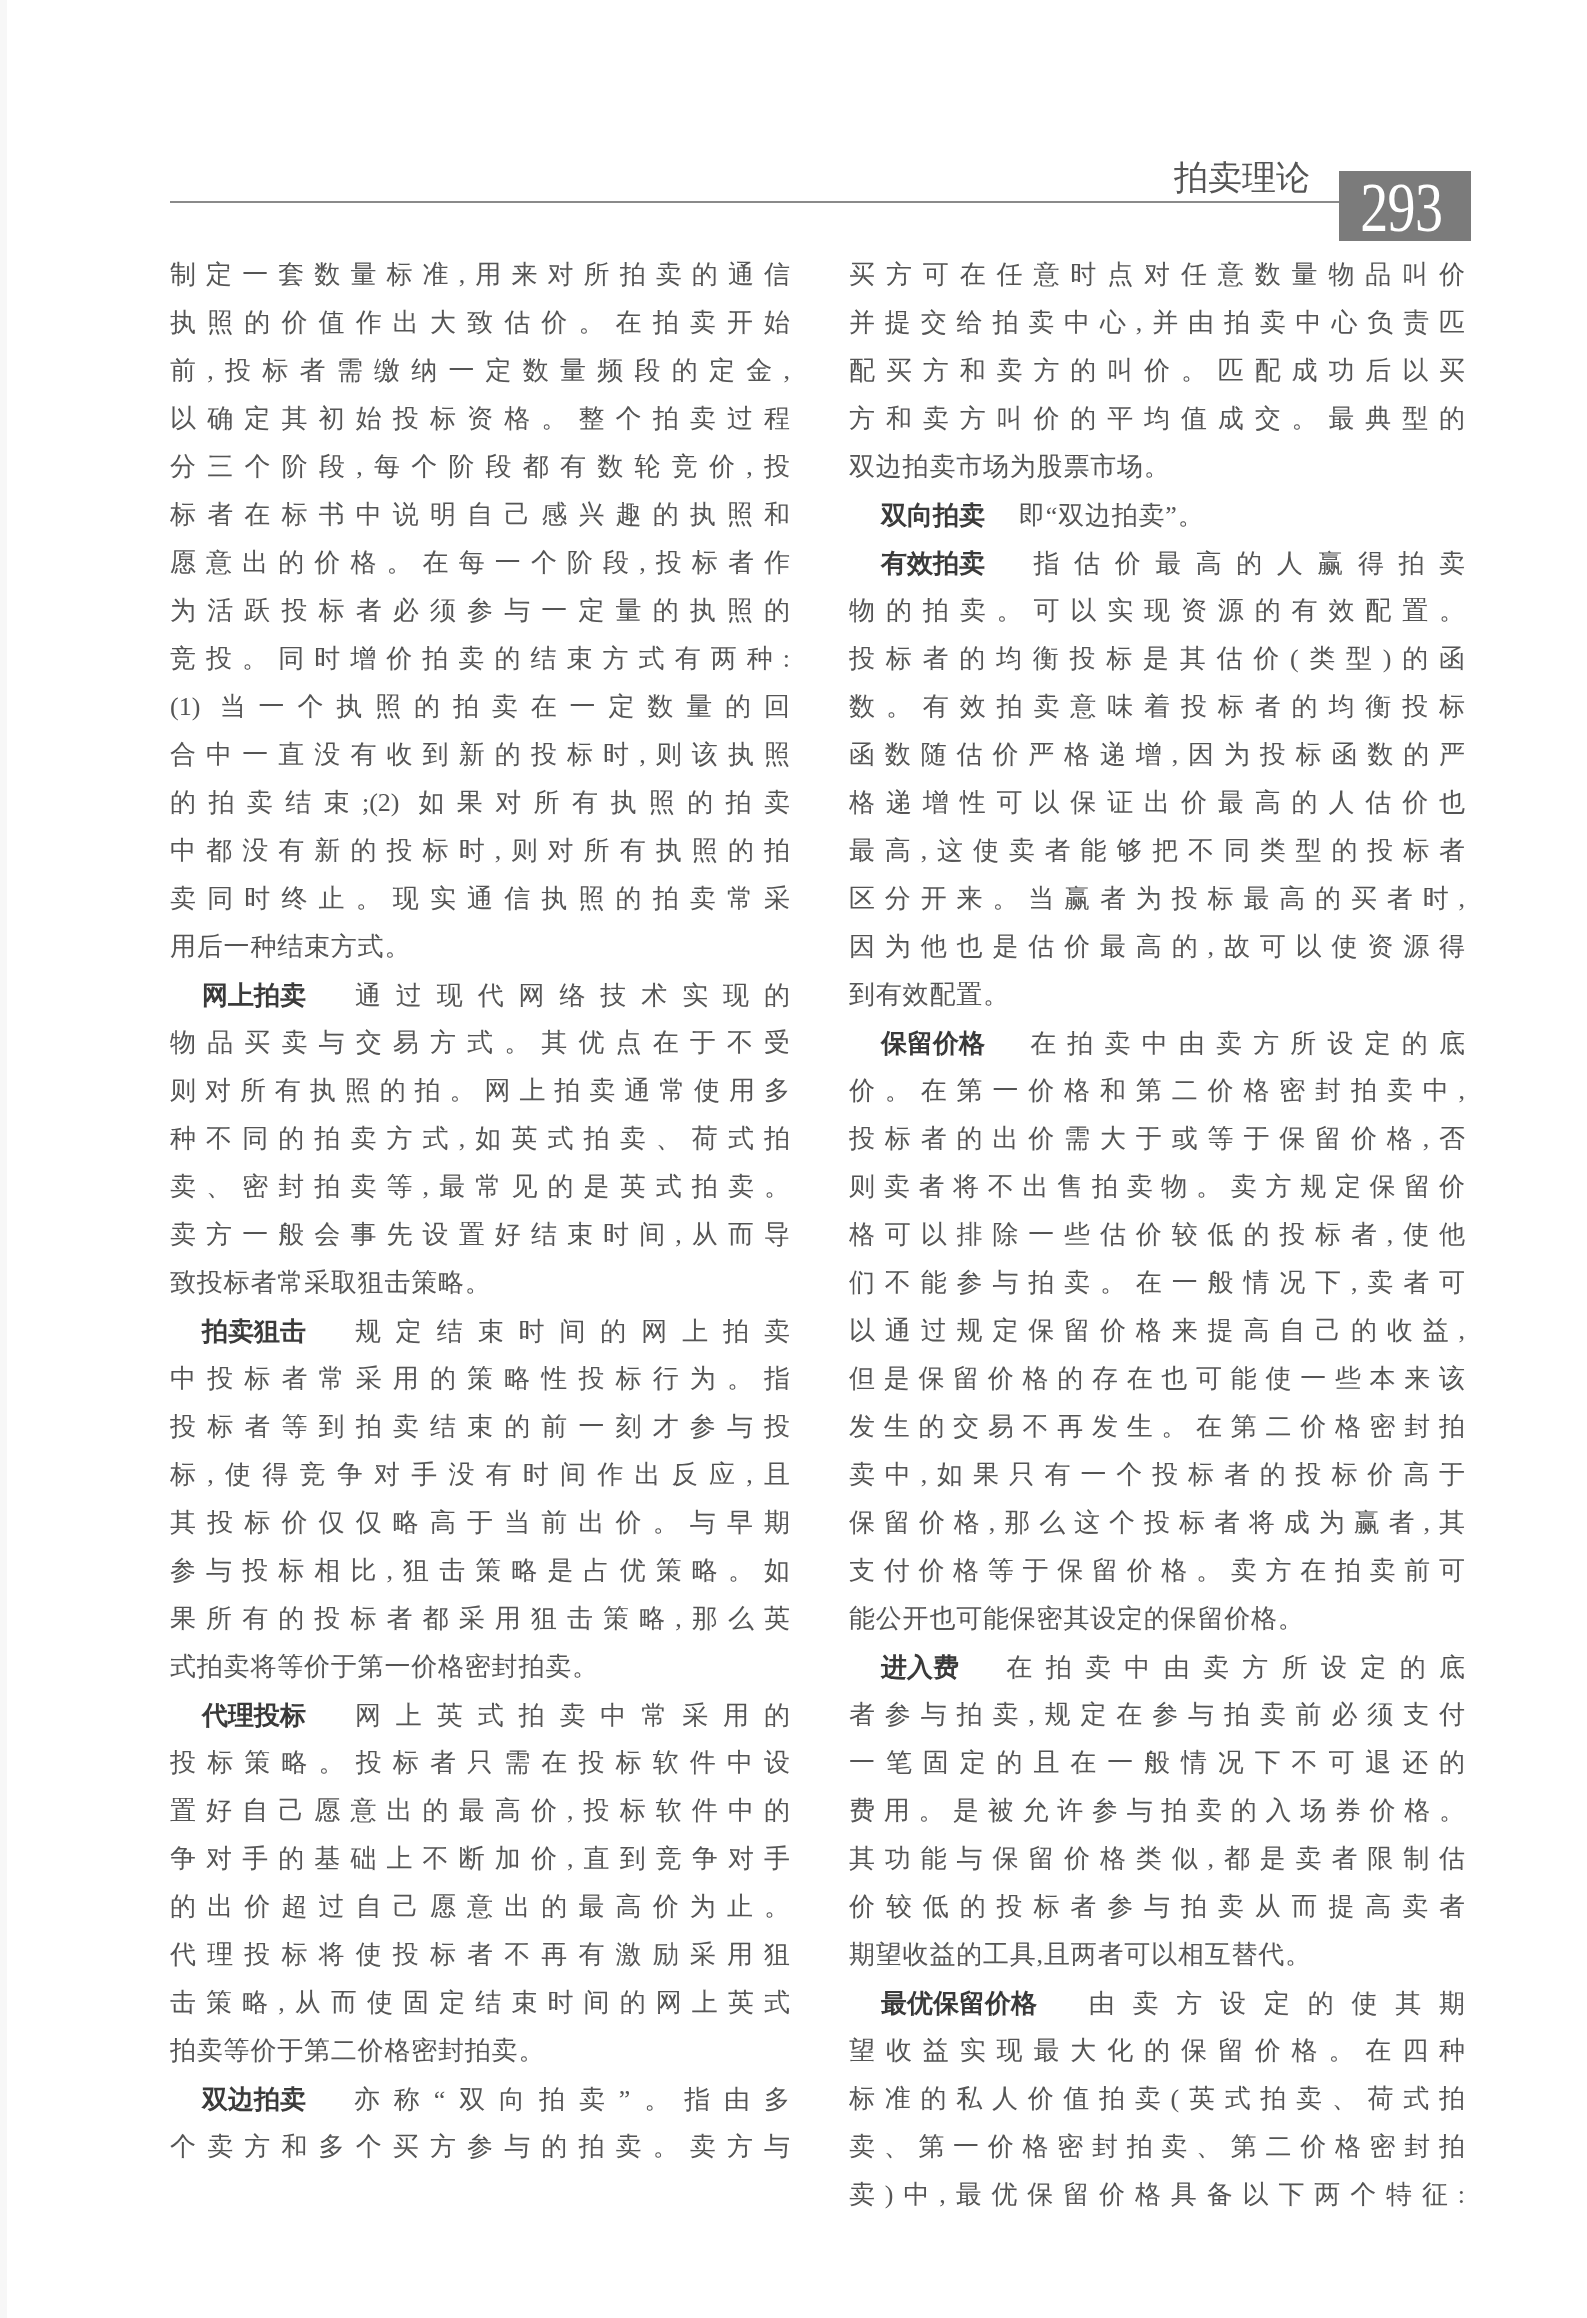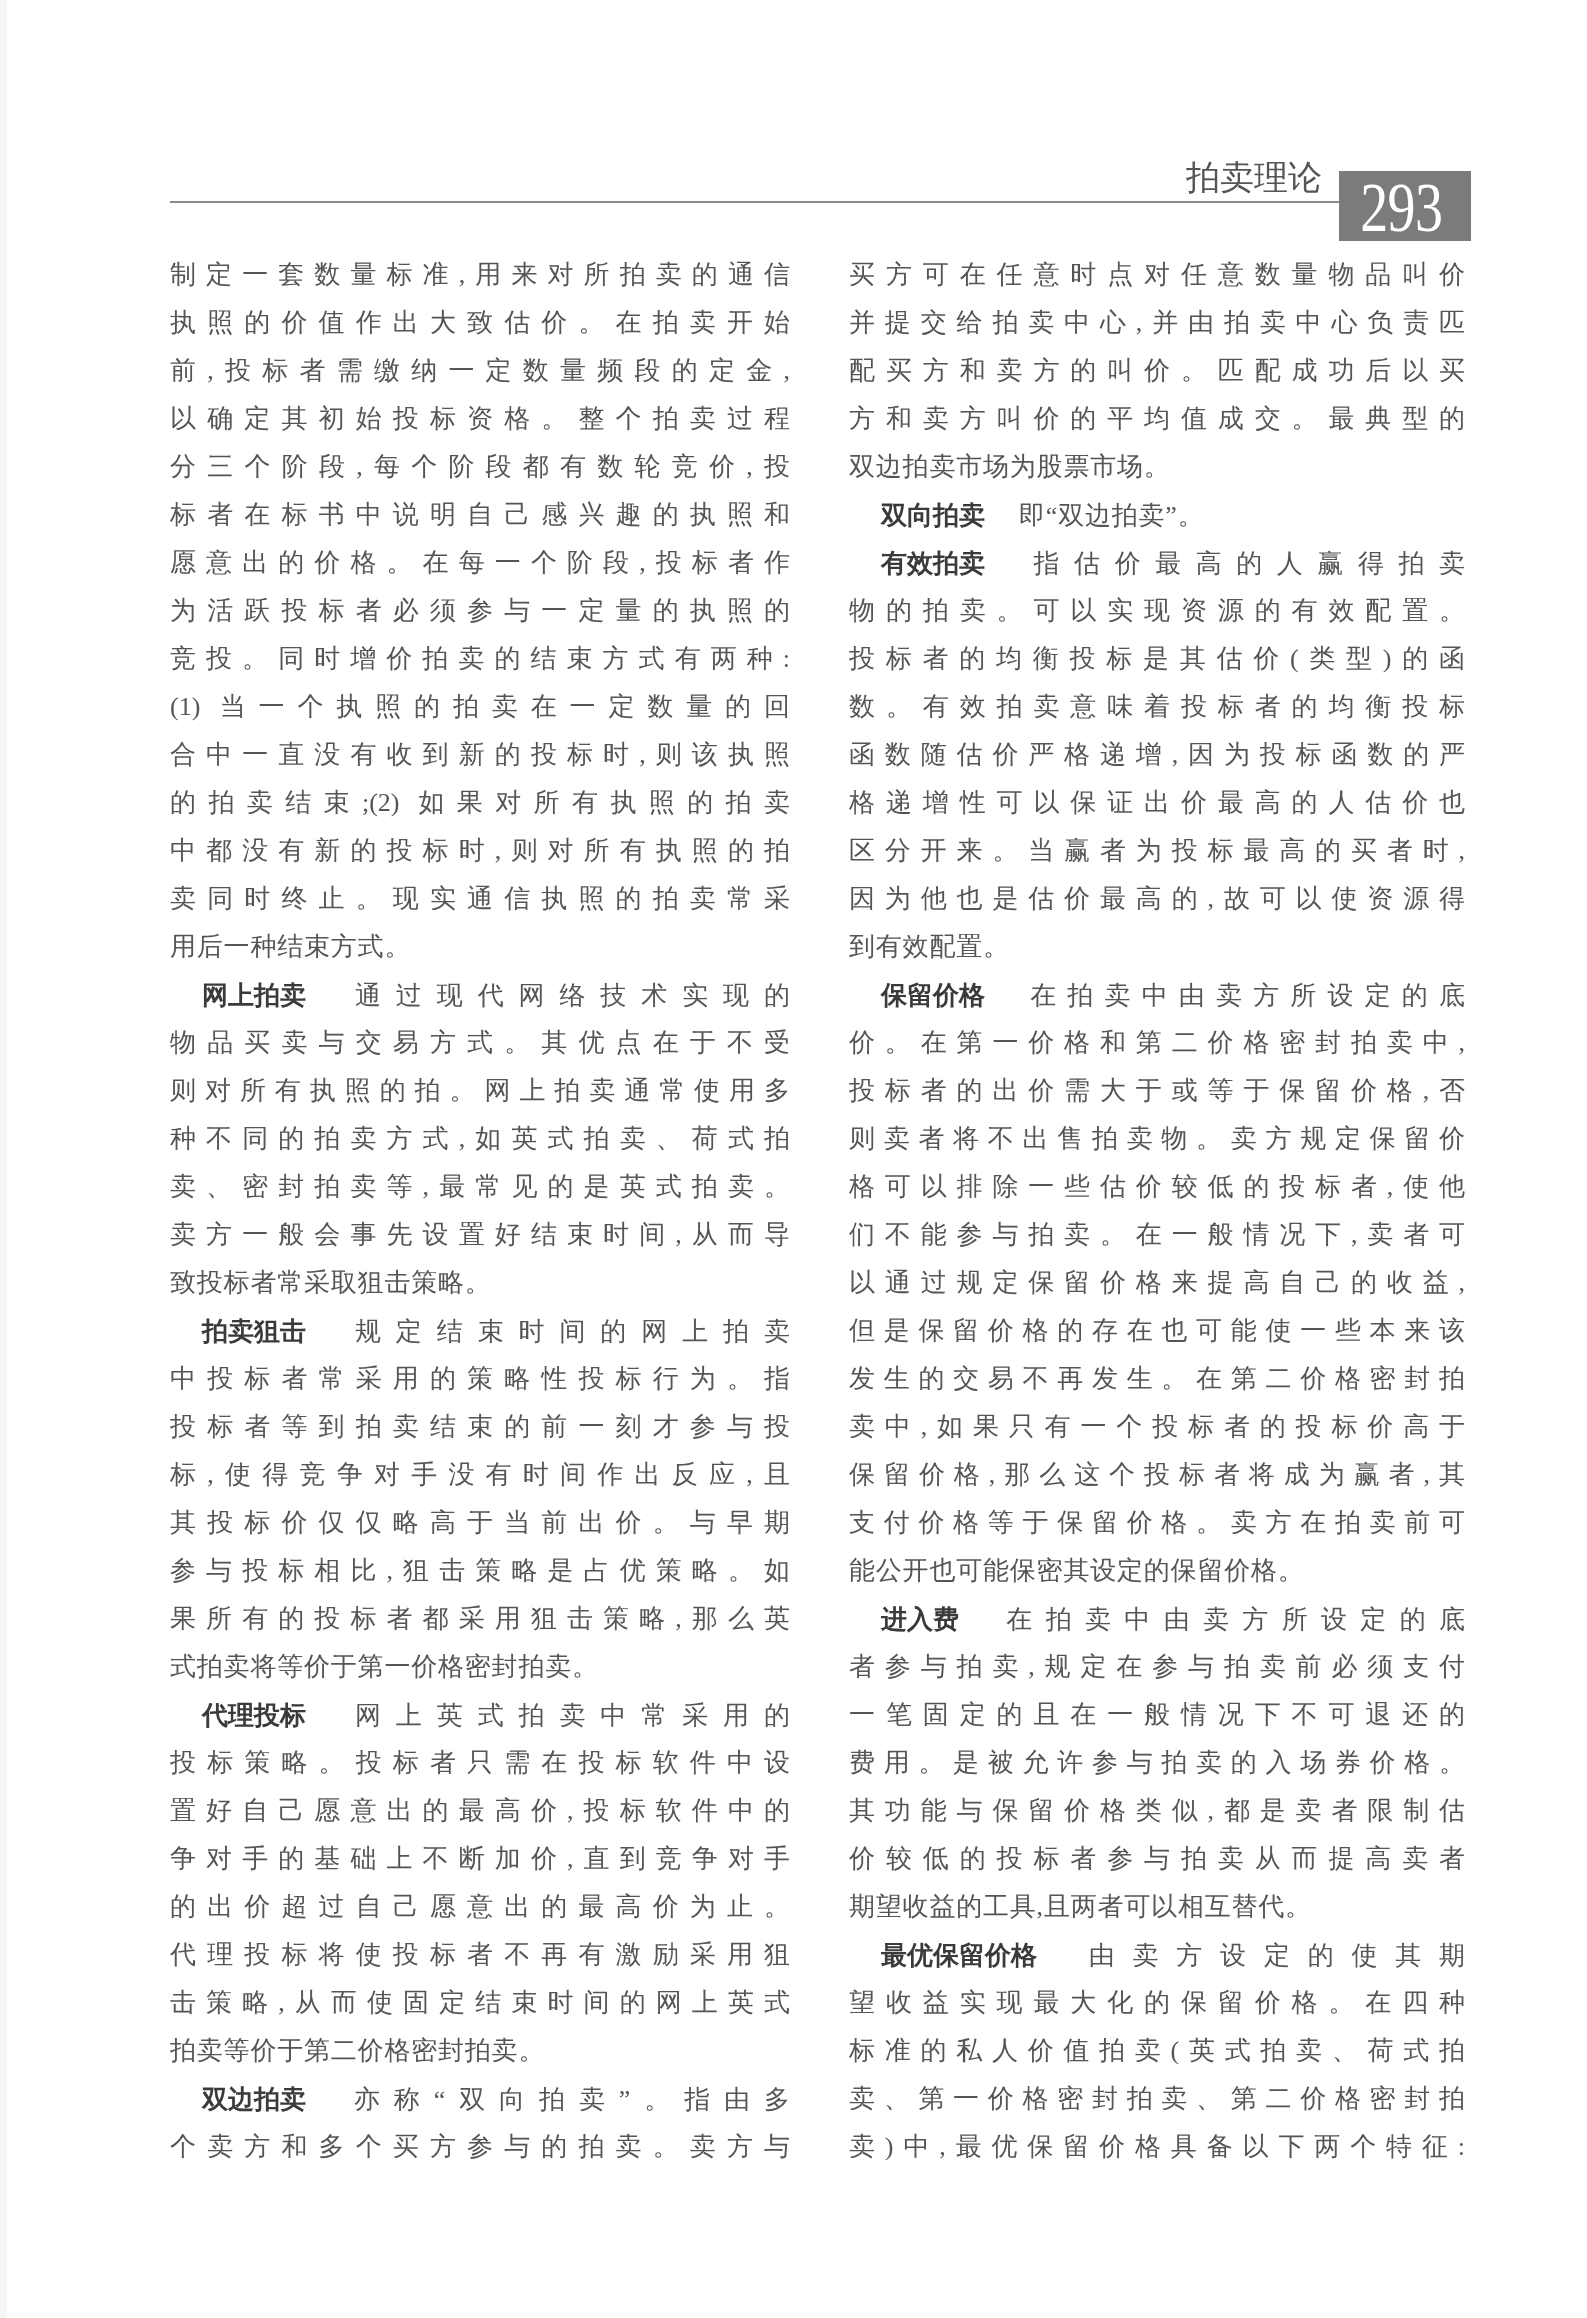--- a/index.html
+++ b/index.html
@@ -31,21 +31,21 @@
   }
   .section-title {
     position: absolute;
     left: 1174px;
     top: 156px;
     width: 148px;
     height: 44px;
     line-height: 44px;
     font-size: 34px;
     color: #555555;
-    text-align: right;
+    text-align: left;
     font-family: "Liberation Serif", "DejaVu Serif", serif;
     white-space: nowrap;
   }
   .page-box {
     position: absolute;
     left: 1339px;
     top: 133px;
     width: 132px;
     height: 70px;
     background: #7b7b7b;
@@ -162,20 +162,21 @@
   <div class="ln">配买方和卖方的叫价。匹配成功后以买</div>
   <div class="ln">方和卖方叫价的平均值成交。最典型的</div>
   <div class="ln end">双边拍卖市场为股票市场。</div>
   <div class="ln tm end"><span class="term">双向拍卖</span><span>即“双边拍卖”。</span></div>
   <div class="ln tm"><span class="term">有效拍卖</span><span>指估价最高的人赢得拍卖</span></div>
   <div class="ln">物的拍卖。可以实现资源的有效配置。</div>
   <div class="ln">投标者的均衡投标是其估价(类型)的函</div>
   <div class="ln">数。有效拍卖意味着投标者的均衡投标</div>
   <div class="ln">函数随估价严格递增,因为投标函数的严</div>
   <div class="ln">格递增性可以保证出价最高的人估价也</div>
+  <div class="ln">最高,这使卖者能够把不同类型的投标者</div>
   <div class="ln">区分开来。当赢者为投标最高的买者时,</div>
   <div class="ln">因为他也是估价最高的,故可以使资源得</div>
   <div class="ln end">到有效配置。</div>
   <div class="ln tm"><span class="term">保留价格</span><span>在拍卖中由卖方所设定的底</span></div>
   <div class="ln">价。在第一价格和第二价格密封拍卖中,</div>
   <div class="ln">投标者的出价需大于或等于保留价格,否</div>
   <div class="ln">则卖者将不出售拍卖物。卖方规定保留价</div>
   <div class="ln">格可以排除一些估价较低的投标者,使他</div>
   <div class="ln">们不能参与拍卖。在一般情况下,卖者可</div>
   <div class="ln">以通过规定保留价格来提高自己的收益,</div>

